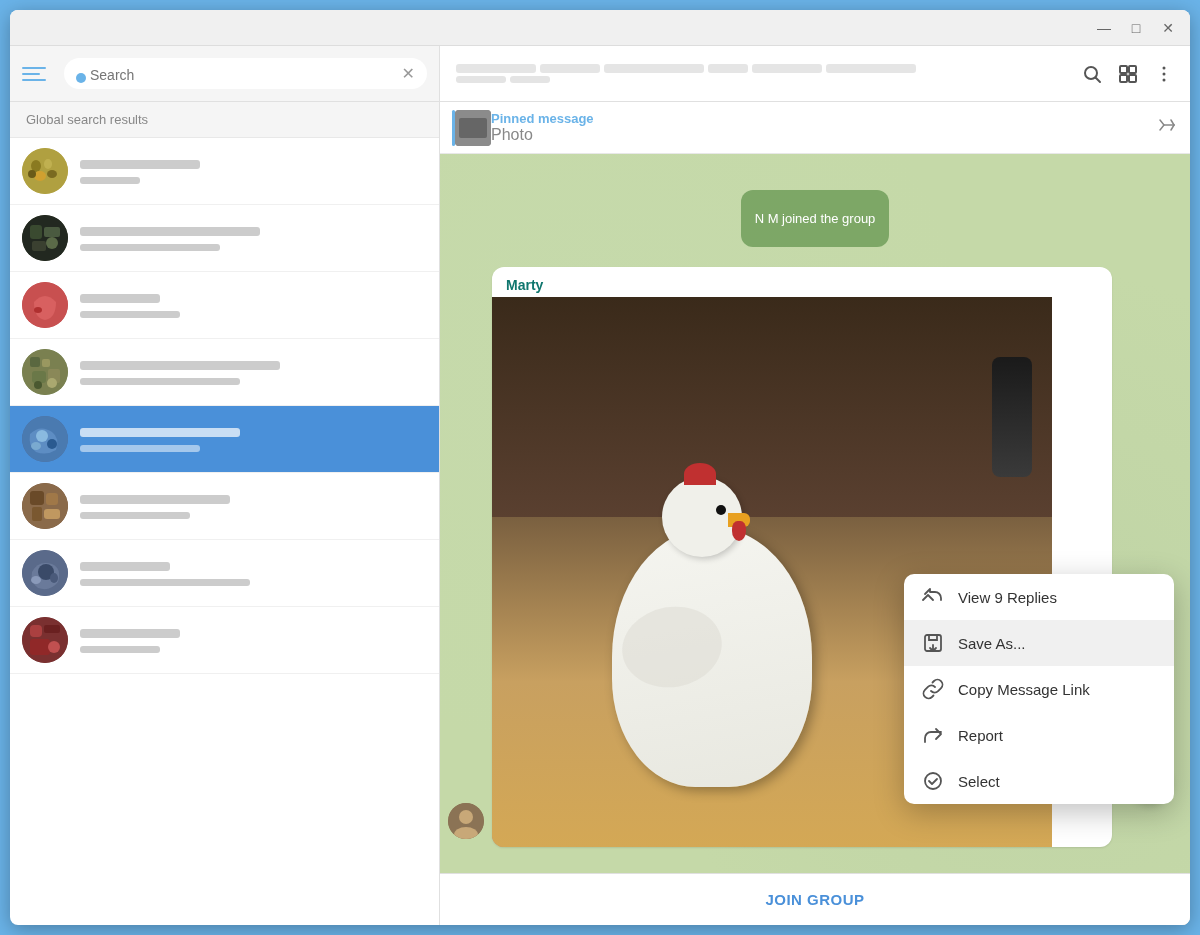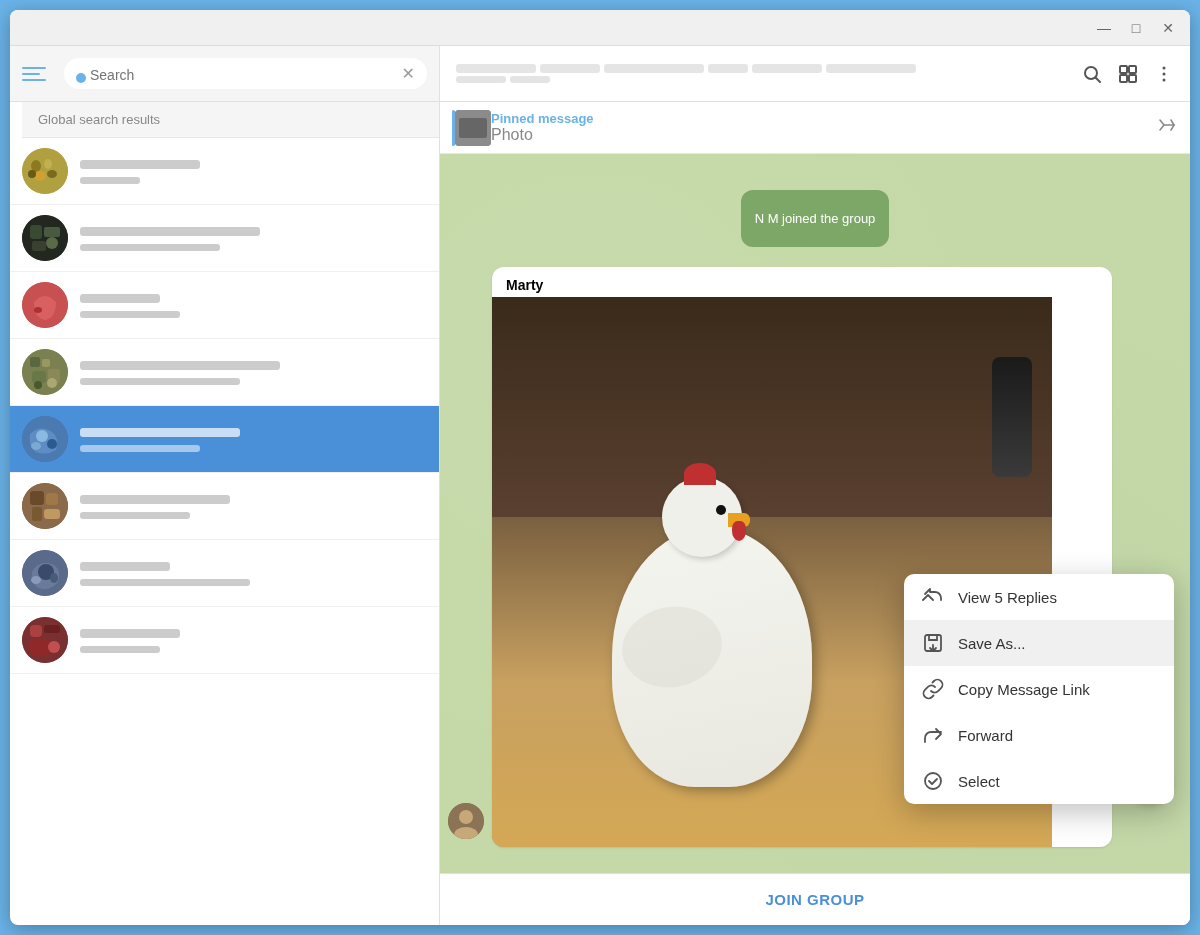--- a/index.html
+++ b/index.html
@@ -119,21 +119,20 @@
       cursor: pointer;
       color: #999;
       font-size: 16px;
     }
     .search-results-label {
       padding: 10px 16px;
       font-size: 13px;
       color: #888;
       background: #f5f5f5;
       border-bottom: 1px solid #e8e8e8;
-      margin-left: 12px;
     }
     .search-list {
       flex: 1;
       overflow-y: auto;
     }
     .search-item {
       display: flex;
       align-items: center;
       padding: 10px 12px;
       gap: 12px;
@@ -331,21 +330,21 @@
     .message-card {
       background: #fff;
       border-radius: 12px;
       overflow: hidden;
       box-shadow: 0 1px 2px rgba(0,0,0,0.1);
     }
     .message-sender {
       padding: 10px 14px 4px;
       font-size: 14px;
       font-weight: 600;
-      color: #000000;
+      color: #0f766e;
       border-radius: 8px;
     }
     .message-photo {
       width: 100%;
       max-width: 560px;
       height: 550px;
       background: #8b7355;
       position: relative;
       overflow: hidden;
     }
@@ -764,21 +763,21 @@
 
         <div class="context-menu">
 
           <div class="context-menu-item">
             <span class="menu-icon">
               <svg width="22" height="22" viewBox="0 0 22 22" fill="none">
                 <path d="M3 8l5-5v3h5a6 6 0 016 6v2" stroke="#555" stroke-width="1.8" stroke-linecap="round" stroke-linejoin="round"></path>
                 <path d="M1 14l5-5 5 5" stroke="#555" stroke-width="1.8" stroke-linecap="round" stroke-linejoin="round"></path>
               </svg>
             </span>
-            <span>View 5 Replies</span>
+            <span>View 9 Replies</span>
           </div>
 
           <div class="context-menu-item active">
             <span class="menu-icon">
               <svg width="22" height="22" viewBox="0 0 22 22" fill="none">
                 <rect x="3" y="3" width="16" height="16" rx="2" stroke="#555" stroke-width="1.8"></rect>
                 <path d="M7 3v5h8V3" stroke="#555" stroke-width="1.8" stroke-linecap="round"></path>
                 <path d="M11 13v5M8 16l3 3 3-3" stroke="#555" stroke-width="1.8" stroke-linecap="round" stroke-linejoin="round"></path>
               </svg>
             </span>
@@ -796,21 +795,21 @@
             <span>Copy Message Link</span>
           </div>
 
           <div class="context-menu-item">
             <span class="menu-icon">
               <svg width="22" height="22" viewBox="0 0 22 22" fill="none">
                 <path d="M14 5l5 5-5 5" stroke="#555" stroke-width="1.8" stroke-linecap="round" stroke-linejoin="round"></path>
                 <path d="M3 18v-4a6 6 0 016-6h10" stroke="#555" stroke-width="1.8" stroke-linecap="round"></path>
               </svg>
             </span>
-            <span>Forward</span>
+            <span>Report</span>
           </div>
 
 
           <div class="context-menu-item">
             <span class="menu-icon">
               <svg width="22" height="22" viewBox="0 0 22 22" fill="none">
                 <circle cx="11" cy="11" r="8" stroke="#555" stroke-width="1.8"></circle>
                 <path d="M7 11l3 3 5-5" stroke="#555" stroke-width="1.8" stroke-linecap="round" stroke-linejoin="round"></path>
               </svg>
             </span>

